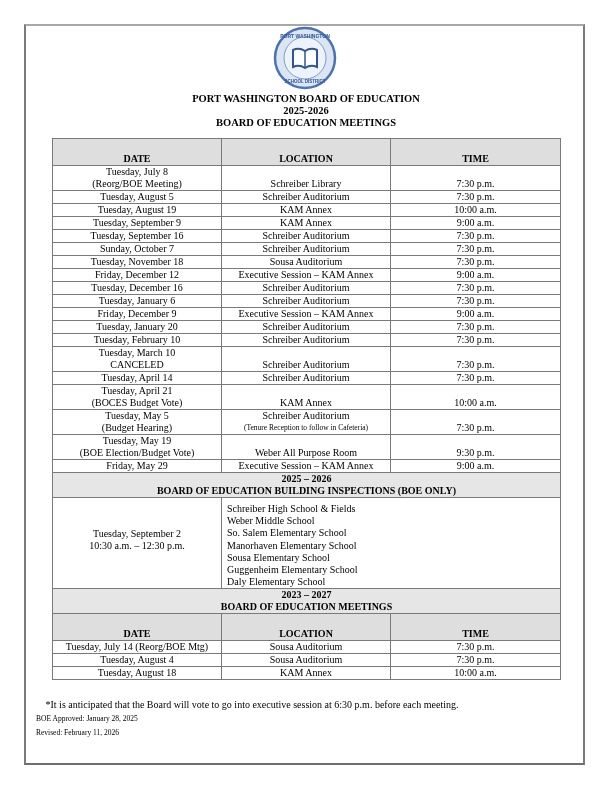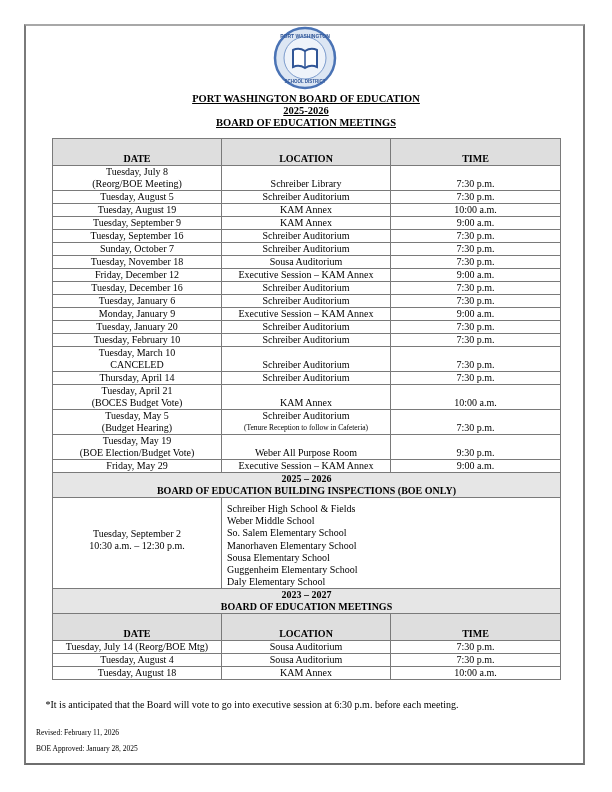--- a/index.html
+++ b/index.html
@@ -3,21 +3,21 @@
 <meta charset="utf-8">
 <style>
   html, body { margin: 0; padding: 0; background: #ffffff; }
   body { width: 612px; height: 792px; position: relative; overflow: hidden;
          font-family: "Liberation Serif", "DejaVu Serif", serif; color: #000; }
   .frame { position: absolute; left: 24px; top: 24px; width: 561px; height: 741px;
            border-top: 2px solid #a8a8a8; border-left: 2px solid #7a7a7a;
            border-right: 2px solid #7a7a7a; border-bottom: 2px solid #6e6e6e; box-sizing: border-box; }
   .logo { position: absolute; left: 268px; top: 26px; width: 74px; height: 64px; }
   .title-block { position: absolute; left: 0; width: 612px; top: 93px; text-align: center;
-                 font-weight: bold; font-size: 10.5px; line-height: 11.8px; text-decoration: underline; }
+                 font-weight: bold; font-size: 10.5px; line-height: 11.8px; }
   .title-block div { white-space: nowrap; }
   table.sched { position: absolute; left: 52px; border-collapse: collapse; width: 508px;
                 font-size: 10px; table-layout: fixed; }
   table.sched td, table.sched th { border: 1px solid #7a7a7a; padding: 0 2px; text-align: center;
                 vertical-align: bottom; line-height: 12px; white-space: nowrap; overflow: hidden; }
   table.sched col.c1 { width: 169px; } table.sched col.c2 { width: 169px; } table.sched col.c3 { width: 170px; }
   .hdr th { background: #dedede; font-weight: bold; height: 26px; vertical-align: bottom;
             padding-bottom: 1px; border-bottom: 2px solid #bdbdbd; }
   .row td { height: 11.5px; }
   .row2 td { height: 23.5px; }
@@ -27,21 +27,21 @@
                 line-height: 12px; border-bottom: 2px solid #bdbdbd; }
   .insp td { vertical-align: top; height: 84px; margin-top: 10px; }
   .insp td.date-cell { vertical-align: middle; padding-bottom: 6px; }
   .insp td.list-cell { text-align: left; padding-left: 5px; border-right: none; }
   .insp td.blank-cell { border-left: none; }
   .insp .list-cell div { line-height: 12px; }
   .insp .list-cell div.gap { margin-top: 1px; }
   #t1 { top: 138px; }
   .footnote { position: absolute; top: 699px; left: 0; width: 504px; text-align: center; font-size: 10px; }
   .meta { position: absolute; left: 36px; font-size: 7.5px; }
-  .meta1 { top: 714px; margin-top: 30px; } .meta2 { top: 728px; }
+  .meta1 { top: 714px; } .meta2 { top: 728px; }
 </style>
 </head>
 <body>
 
 <div class="frame"></div>
 
 <svg class="logo" viewBox="0 0 74 64">
   <circle cx="37" cy="32" r="30" fill="#dce6f3" stroke="#4a73b5" stroke-width="2.5"></circle>
   <circle cx="37" cy="32" r="21" fill="#eef3fa" stroke="#7c9ccd" stroke-width="1"></circle>
   <path d="M25 24 Q31 21 37 25 Q43 21 49 24 L49 41 Q43 38 37 42 Q31 38 25 41 Z" fill="#ffffff" stroke="#2f5597" stroke-width="2"></path>
@@ -156,21 +156,21 @@
         <td>
           <div>Tuesday, January 6</div>
         </td>
         <td>
           <div>Schreiber Auditorium</div>
         </td>
         <td>7:30 p.m.</td>
       </tr>
       <tr class="row">
         <td>
-          <div>Monday, January 9</div>
+          <div>Friday, December 9</div>
         </td>
         <td>
           <div>Executive Session – KAM Annex</div>
         </td>
         <td>9:00 a.m.</td>
       </tr>
       <tr class="row">
         <td>
           <div>Tuesday, January 20</div>
         </td>
@@ -193,21 +193,21 @@
           <div>Tuesday, March 10</div>
           <div>CANCELED</div>
         </td>
         <td>
           <div>Schreiber Auditorium</div>
         </td>
         <td>7:30 p.m.</td>
       </tr>
       <tr class="row">
         <td>
-          <div>Thursday, April 14</div>
+          <div>Tuesday, April 14</div>
         </td>
         <td>
           <div>Schreiber Auditorium</div>
         </td>
         <td>7:30 p.m.</td>
       </tr>
       <tr class="row row2">
         <td>
           <div>Tuesday, April 21</div>
           <div>(BOCES Budget Vote)</div>

